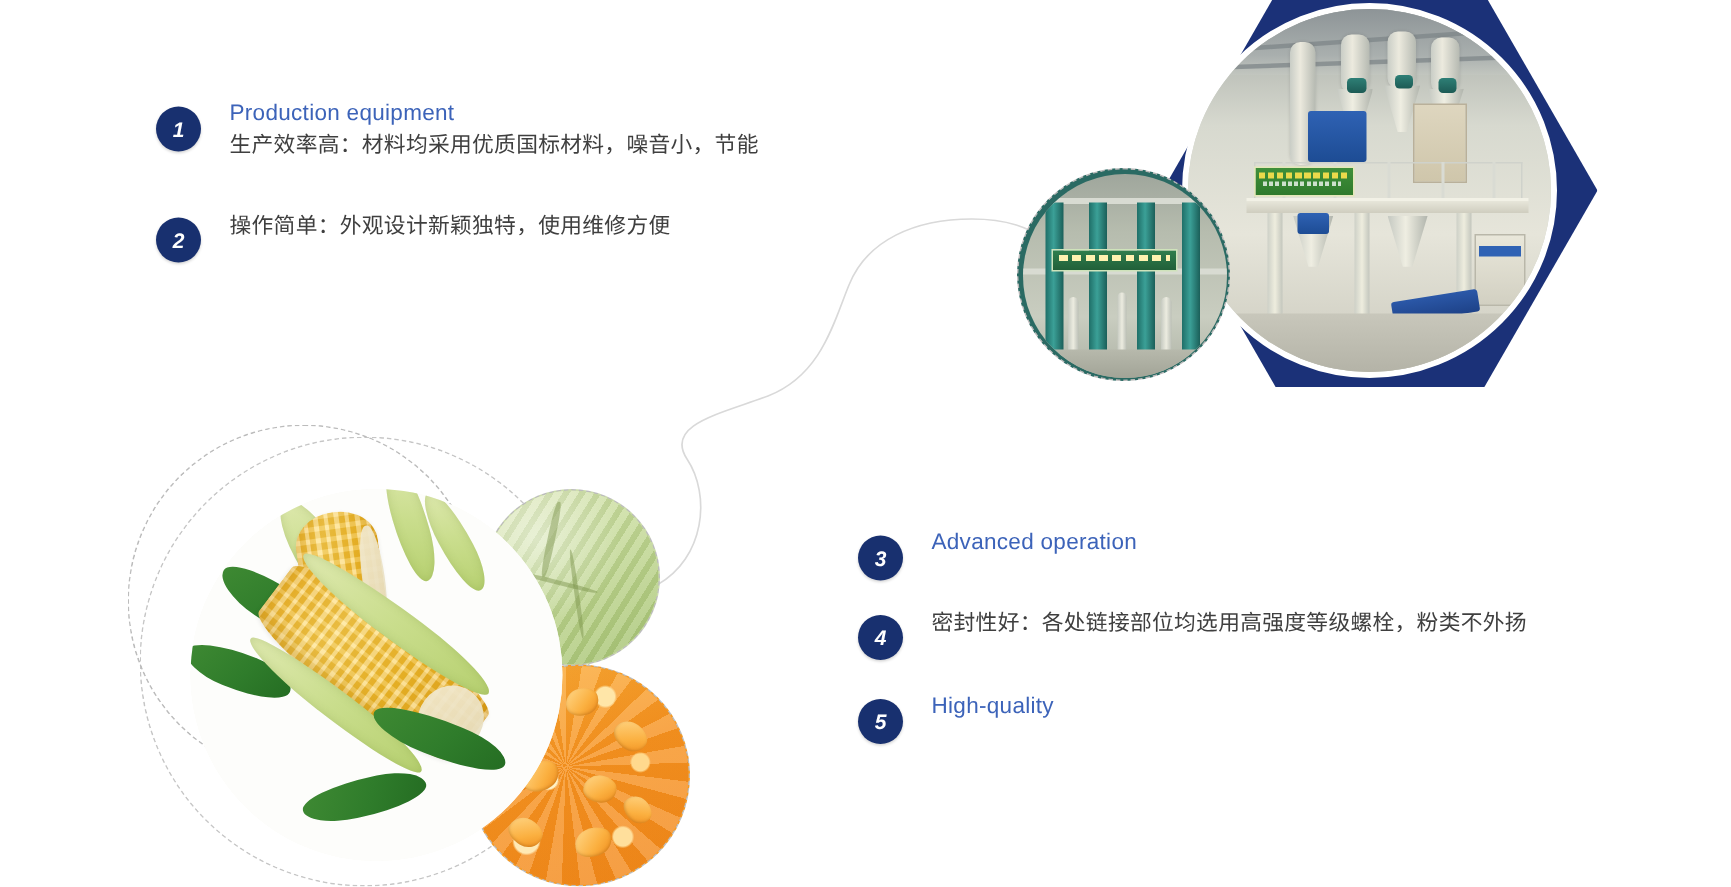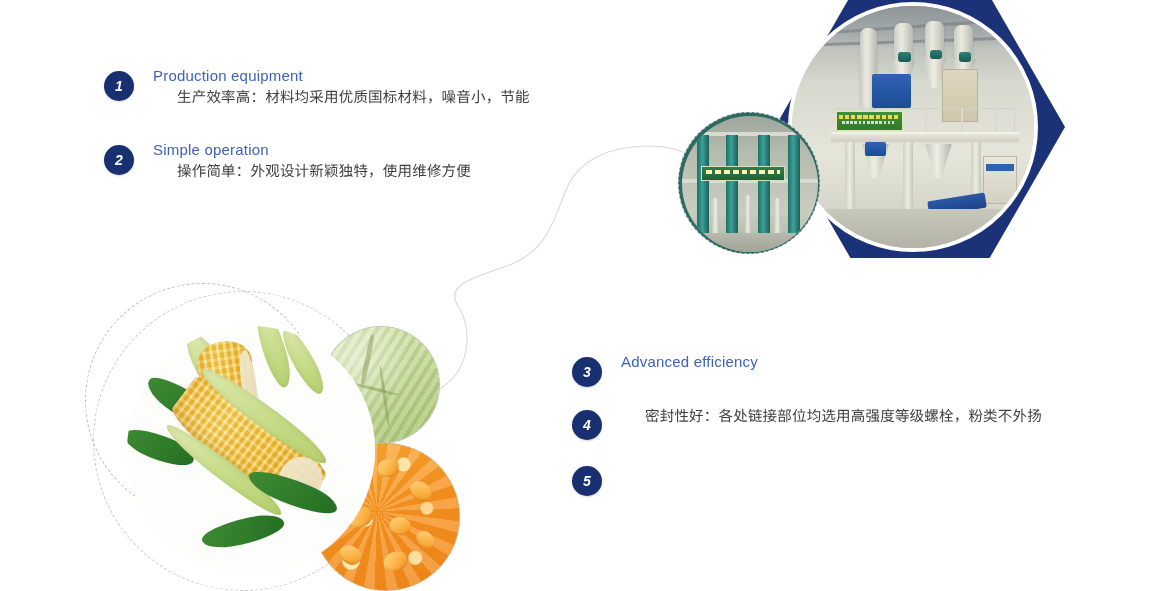--- a/index.html
+++ b/index.html
@@ -338,21 +338,20 @@
     letter-spacing: .2px;
     white-space: nowrap;
   }
   .feat-desc {
     font-size: 14.5px;
     color: #3f3f3f;
     line-height: 23px;
     letter-spacing: .2px;
     white-space: nowrap;
     font-family: "DejaVu Sans", "Liberation Sans", sans-serif;
-    margin-left: 24px;
   }
   
   .list-left .feature-item + .feature-item  { margin-top: 31px; }
   .list-right .feature-item + .feature-item { margin-top: 33px; }
 </style>
 </head>
 <body>
 
 <div id="stage">
 
@@ -487,35 +486,35 @@
   <div class="feature-list list-left">
 
     <div class="feature-item">
       <div class="badge">1</div>
       <div class="feat-title">Production equipment</div>
       <div class="feat-desc">生产效率高：材料均采用优质国标材料，噪音小，节能</div>
     </div>
 
     <div class="feature-item">
       <div class="badge">2</div>
-      <div class="feat-title">Simple operation</div>
       <div class="feat-desc">操作简单：外观设计新颖独特，使用维修方便</div>
     </div>
   </div>
 
   <div class="feature-list list-right">
 
     <div class="feature-item">
       <div class="badge">3</div>
-      <div class="feat-title">Advanced efficiency</div>
+      <div class="feat-title">Advanced operation</div>
     </div>
 
     <div class="feature-item">
       <div class="badge">4</div>
       <div class="feat-desc">密封性好：各处链接部位均选用高强度等级螺栓，粉类不外扬</div>
     </div>
 
     <div class="feature-item">
       <div class="badge">5</div>
+      <div class="feat-title">High-quality</div>
     </div>
   </div>
 
 </div>
 
 </body></html>

